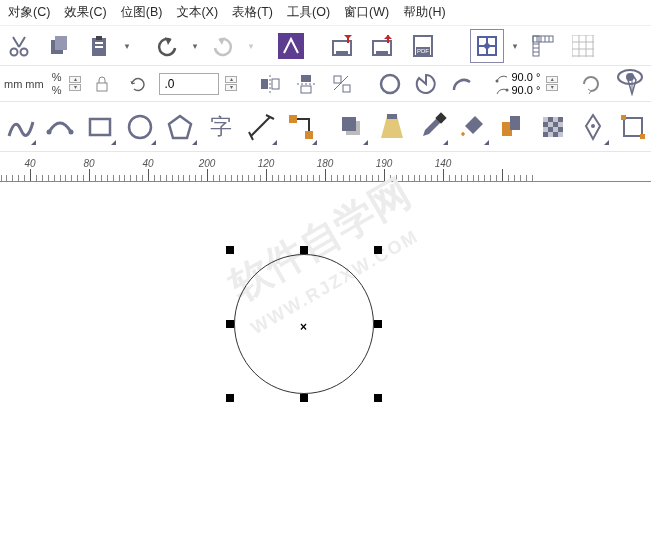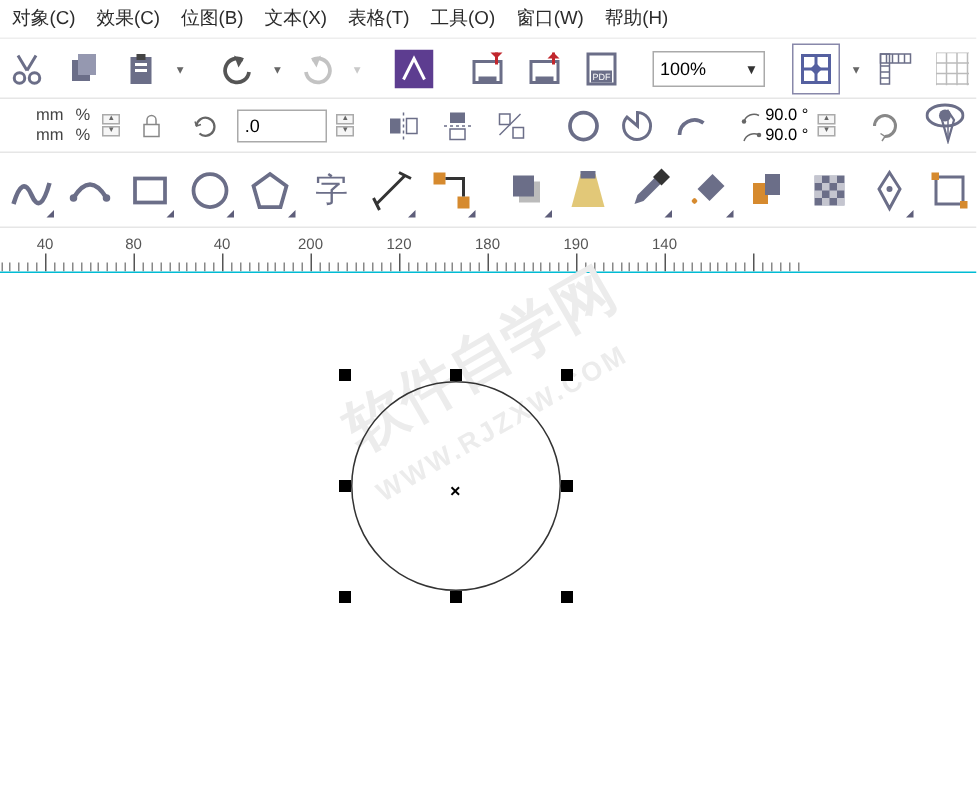--- a/index.html
+++ b/index.html
@@ -19,21 +19,21 @@
   .unit { font-size:11px; color:#444; margin-left:2px; }
   .pct { font-size:11px; color:#444; margin:0 2px;}
   .spin { width:12px; height:18px; display:flex; flex-direction:column; justify-content:center; gap:1px; }
   .spin div{height:7px;border:1px solid #aaa;font-size:6px;line-height:5px;text-align:center;color:#666;background:#f6f6f6;}
   .rot-box { width:60px; height:22px; border:1px solid #aaa; display:flex; align-items:center; padding:0 4px; font-size:12px; background:#fff;}
 
   .tools3 { height: 50px; display:flex; align-items:center; gap:4px; padding:4px 0 4px 2px; border-bottom:1px solid #e6e6e6;}
   .tool3 { width:40px; height:40px; display:flex; align-items:center; justify-content:center; position:relative;}
   .tool3 .tri { position:absolute; right:2px; bottom:2px; width:0;height:0;border-left:5px solid transparent;border-bottom:5px solid #5e5e7a;}
 
-  .ruler { height:30px; background:#fff; border-bottom:1px solid #00bcd4; position:relative; overflow:hidden;}
+  .ruler { height:30px; background:#fff; border-bottom:1px solid #00bcd4; position:relative; overflow:hidden;font-style:italic;}
   .ruler .tick{position:absolute;bottom:0;width:1px;height:6px;background:#888;}
   .ruler .tick.major{height:12px;background:#555;}
   .ruler .lbl{position:absolute;bottom:12px;font-size:10px;color:#555;transform:translateX(-50%);}
 
   .canvas { position:relative; width:651px; height:351px; background:#fff; }
   .circle { position:absolute; left:234px; top:72px; width:140px; height:140px; border:1px solid #333; border-radius:50%; }
   .handle { position:absolute; width:8px; height:8px; background:#000; }
   .center-x { position:absolute; left:300px; top:138px; font-size:12px; color:#000; font-weight:bold; }
   .wm { position:absolute; color:#ececec; font-size:40px; font-weight:bold; transform:rotate(-30deg); pointer-events:none; }
 
@@ -116,24 +116,20 @@
       </svg>
     </div>
   <div class="tbtn lg">
       <svg width="26" height="26">
         <rect x="4" y="3" width="18" height="20" stroke="#6b6e88" stroke-width="2" fill="none"></rect>
         <rect x="6" y="14" width="14" height="8" fill="#6b6e88"></rect>
         <text x="13" y="20" font-size="6" fill="#fff" text-anchor="middle">PDF</text>
       </svg>
     </div>
   <div class="sep"></div>
-  <div class="zoom">
-      <span>100%</span>
-      <span class="caret">▼</span>
-    </div>
   <div class="sep"></div>
   <div class="tbtn lg" style="border:1px solid #88a;">
       <svg width="24" height="24">
         <rect x="3" y="3" width="18" height="18" stroke="#5560a0" stroke-width="2" fill="none"></rect>
         <path d="M12 2 L12 22 M2 12 L22 12" stroke="#5560a0" stroke-width="2"></path>
         <path d="M8 12 L12 8 L16 12 L12 16 Z" fill="#5560a0"></path>
       </svg>
     </div>
   <div class="dd-caret">▾</div>
   <div class="tbtn lg">
@@ -150,21 +146,21 @@
     </div>
   <div class="tbtn lg" style="position:absolute;right:4px;top:60px;">
       <svg width="26" height="18">
         <ellipse cx="13" cy="9" rx="12" ry="7" stroke="#6b6e88" stroke-width="2" fill="none"></ellipse>
         <circle cx="13" cy="9" r="4" fill="#6b6e88"></circle>
       </svg>
     </div>
 </div>
 
 <div class="toolbar-row row2">
-  <div style="display:flex;flex-direction:column;gap:1px;margin-left:20px;">
+  <div style="display:flex;flex-direction:row;gap:1px;margin-left:0;">
     <div style="display:flex;align-items:center;">
         <span class="unit">mm</span>
       </div>
     <div style="display:flex;align-items:center;">
         <span class="unit">mm</span>
       </div>
   </div>
   <div style="display:flex;flex-direction:column;gap:1px;">
     <span class="pct">%</span>
     <span class="pct">%</span>

